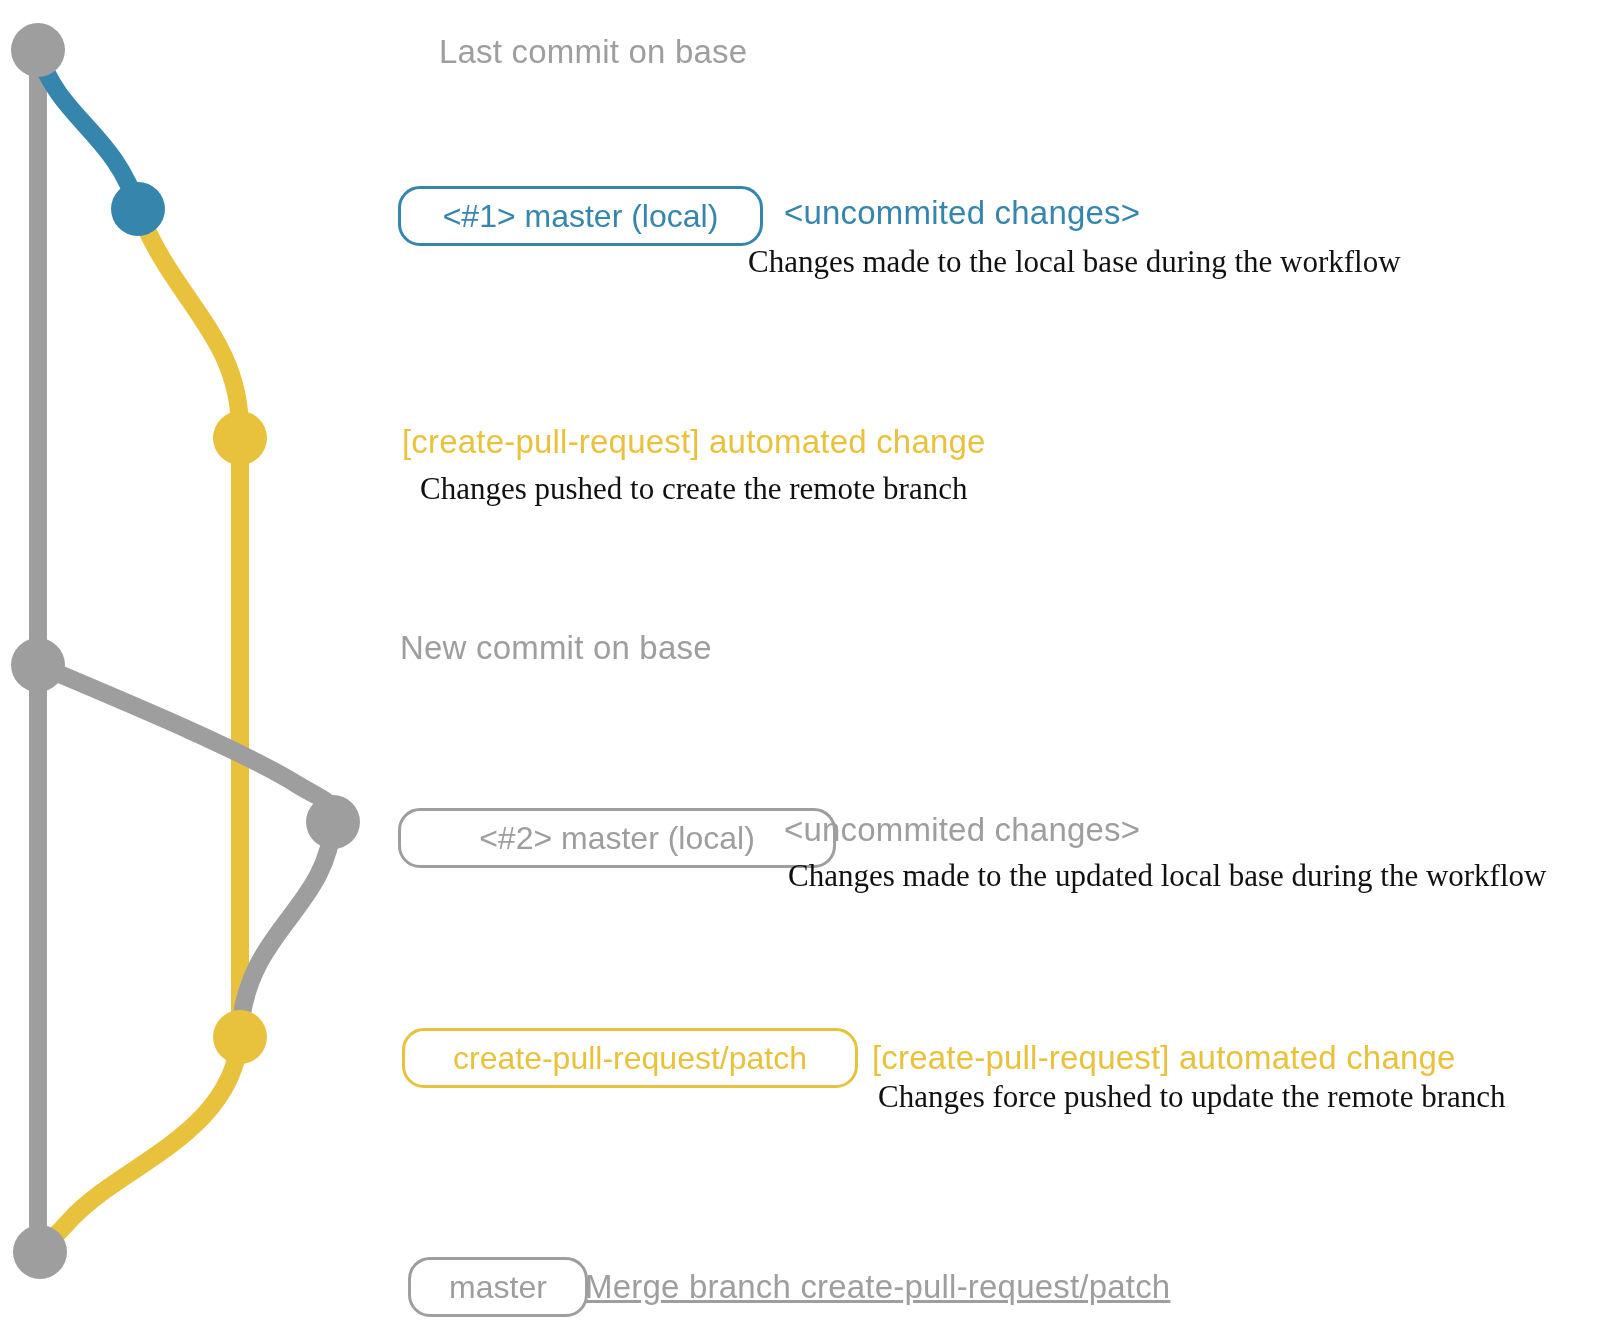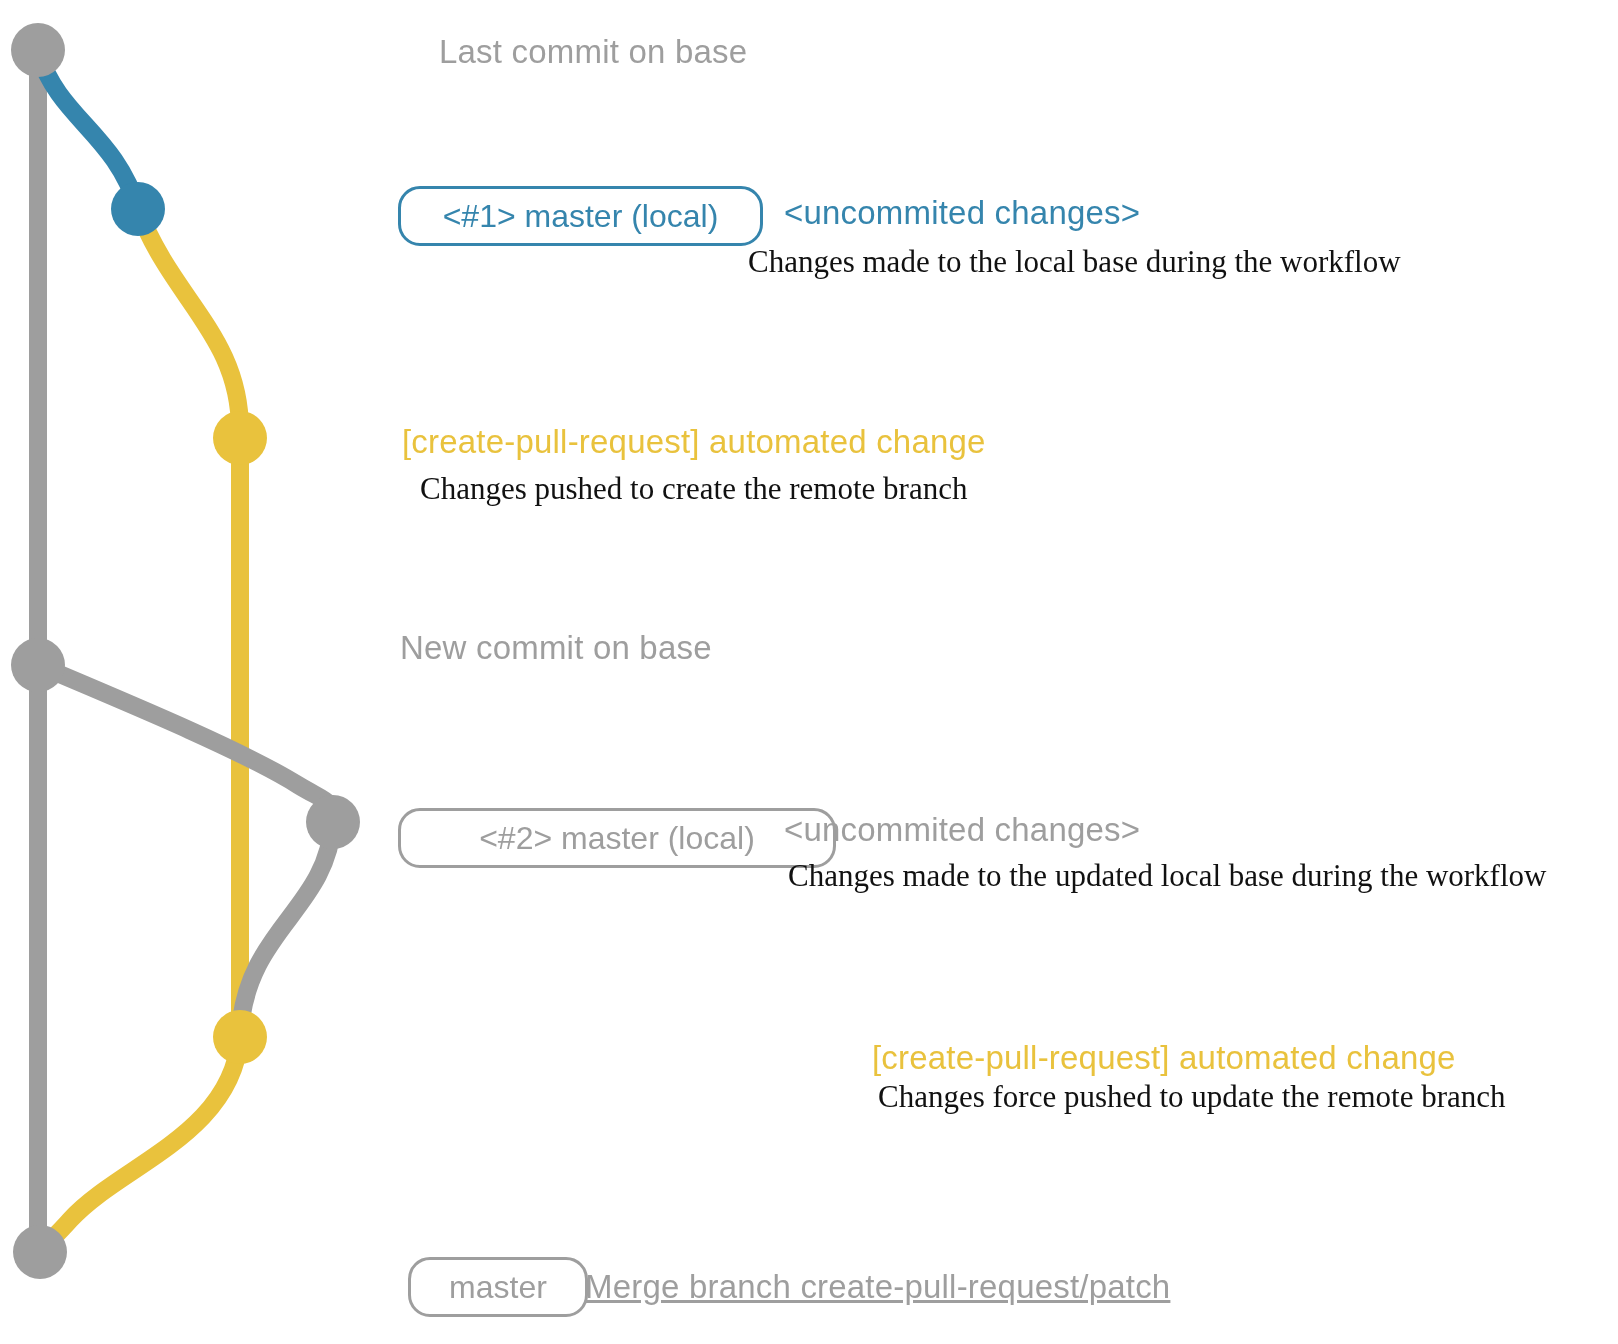--- a/index.html
+++ b/index.html
@@ -94,20 +94,23 @@
   <div class="abs desc" style="left:420px; top:469px;">Changes pushed to create the remote branch</div>
 
   <div class="abs note note-gray" style="left:400px; top:628px;">New commit on base</div>
 
   <div class="abs badge badge-gray" style="left:398px; top:800px; width:438px;margin-top:8px;">
     <span>&lt;#2&gt; master (local)</span>
   </div>
   <div class="abs note note-gray" style="left:784px; top:810px;">&lt;uncommited changes&gt;</div>
   <div class="abs desc" style="left:788px; top:856px;">Changes made to the updated local base during the workflow</div>
 
+  <div class="abs badge badge-yellow" style="left:402px; top:1028px; width:456px;">
+    <span>create-pull-request/patch</span>
+  </div>
   <div class="abs note note-yellow" style="left:872px; top:1038px;">[create-pull-request] automated change</div>
   <div class="abs desc" style="left:878px; top:1077px;">Changes force pushed to update the remote branch</div>
 
   <div class="abs badge badge-gray" style="left:408px; top:1257px; width:180px;">
     <span>master</span>
   </div>
   <div class="abs note note-gray" style="left:585px; top:1267px;text-decoration:underline;">Merge branch create-pull-request/patch</div>
 
 </div>
 

